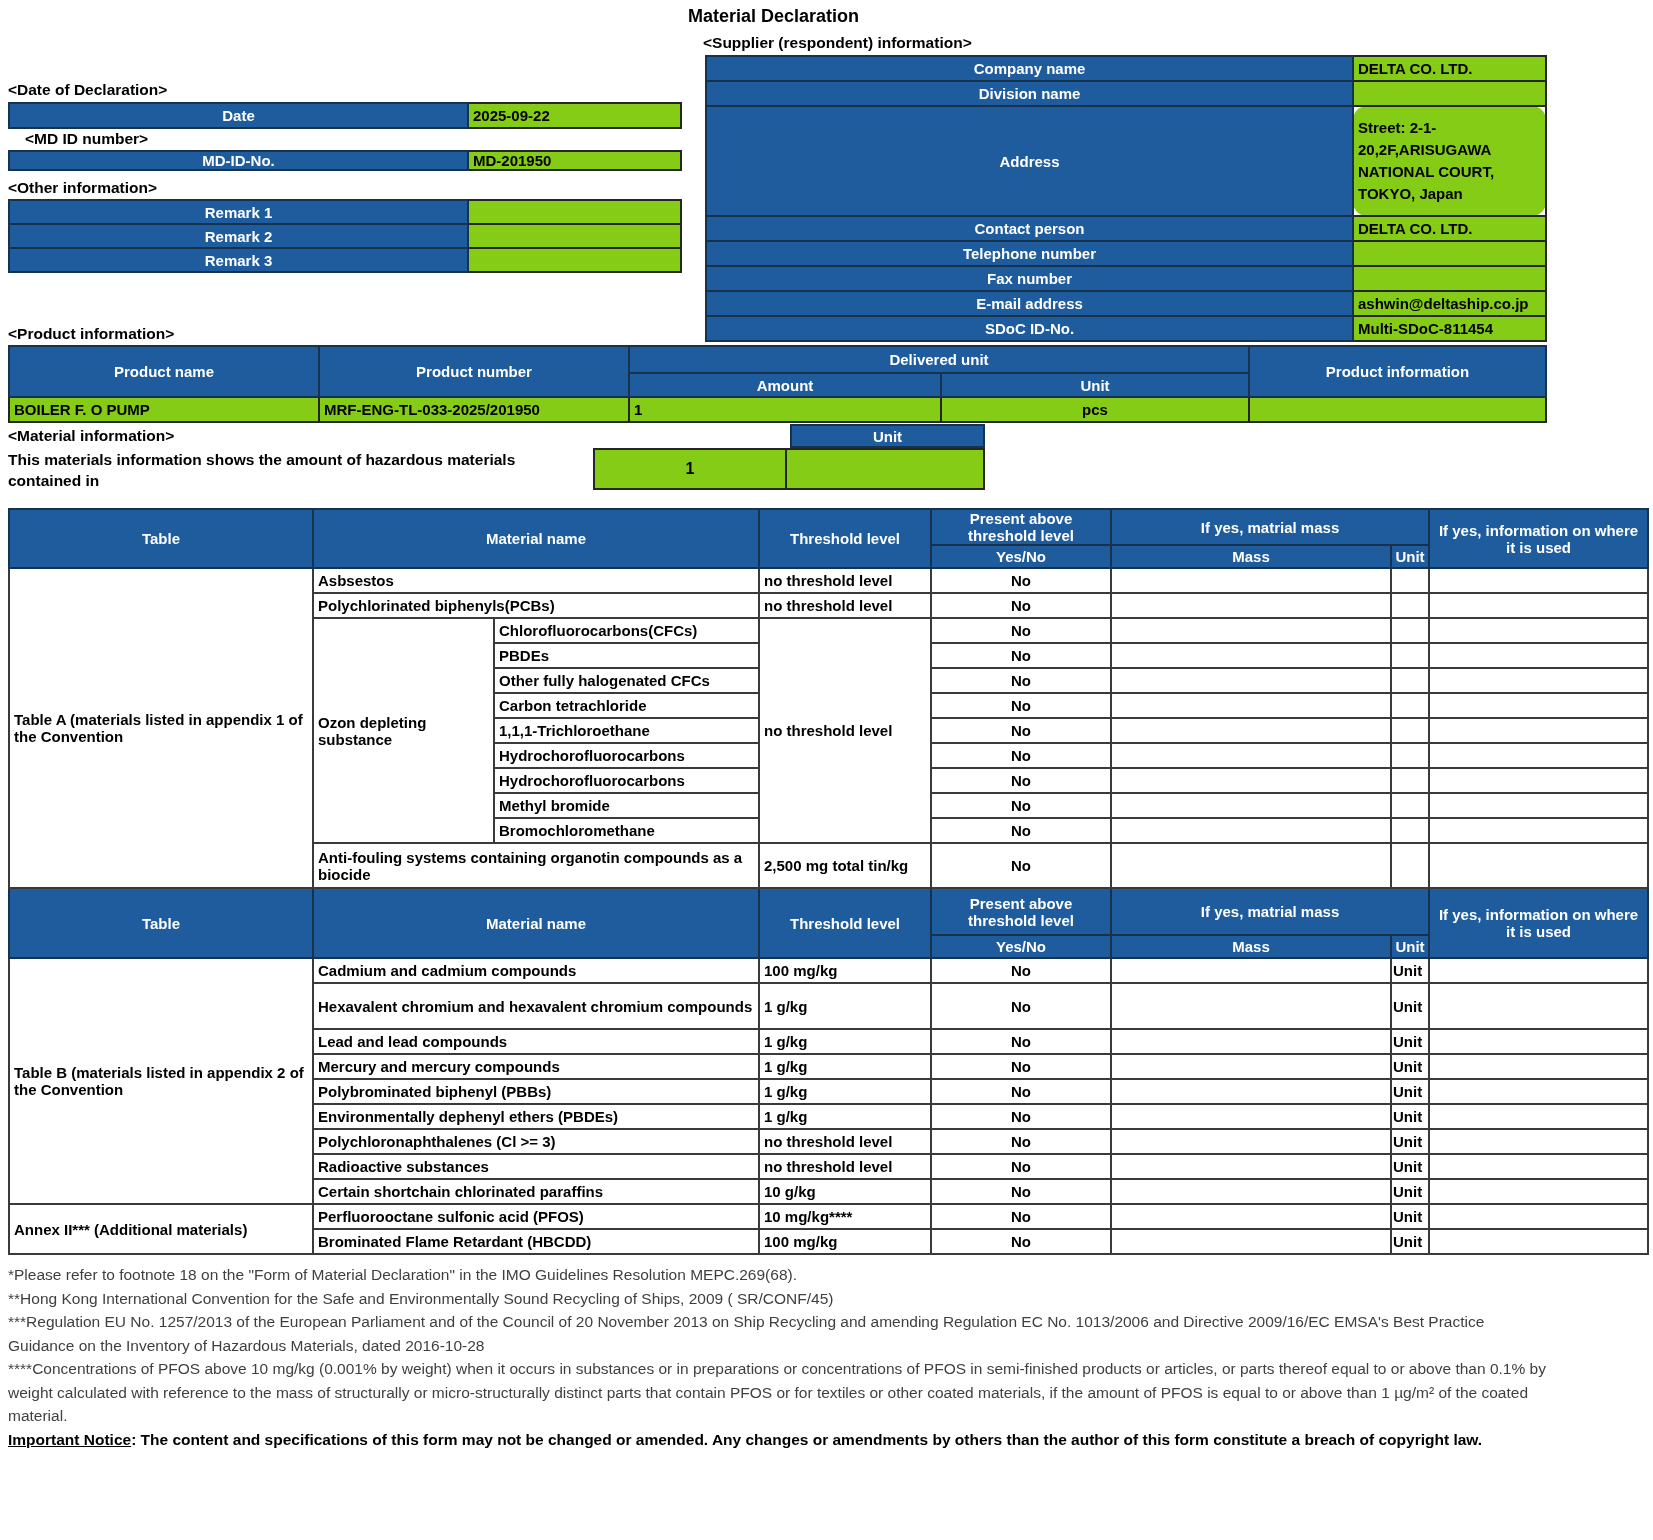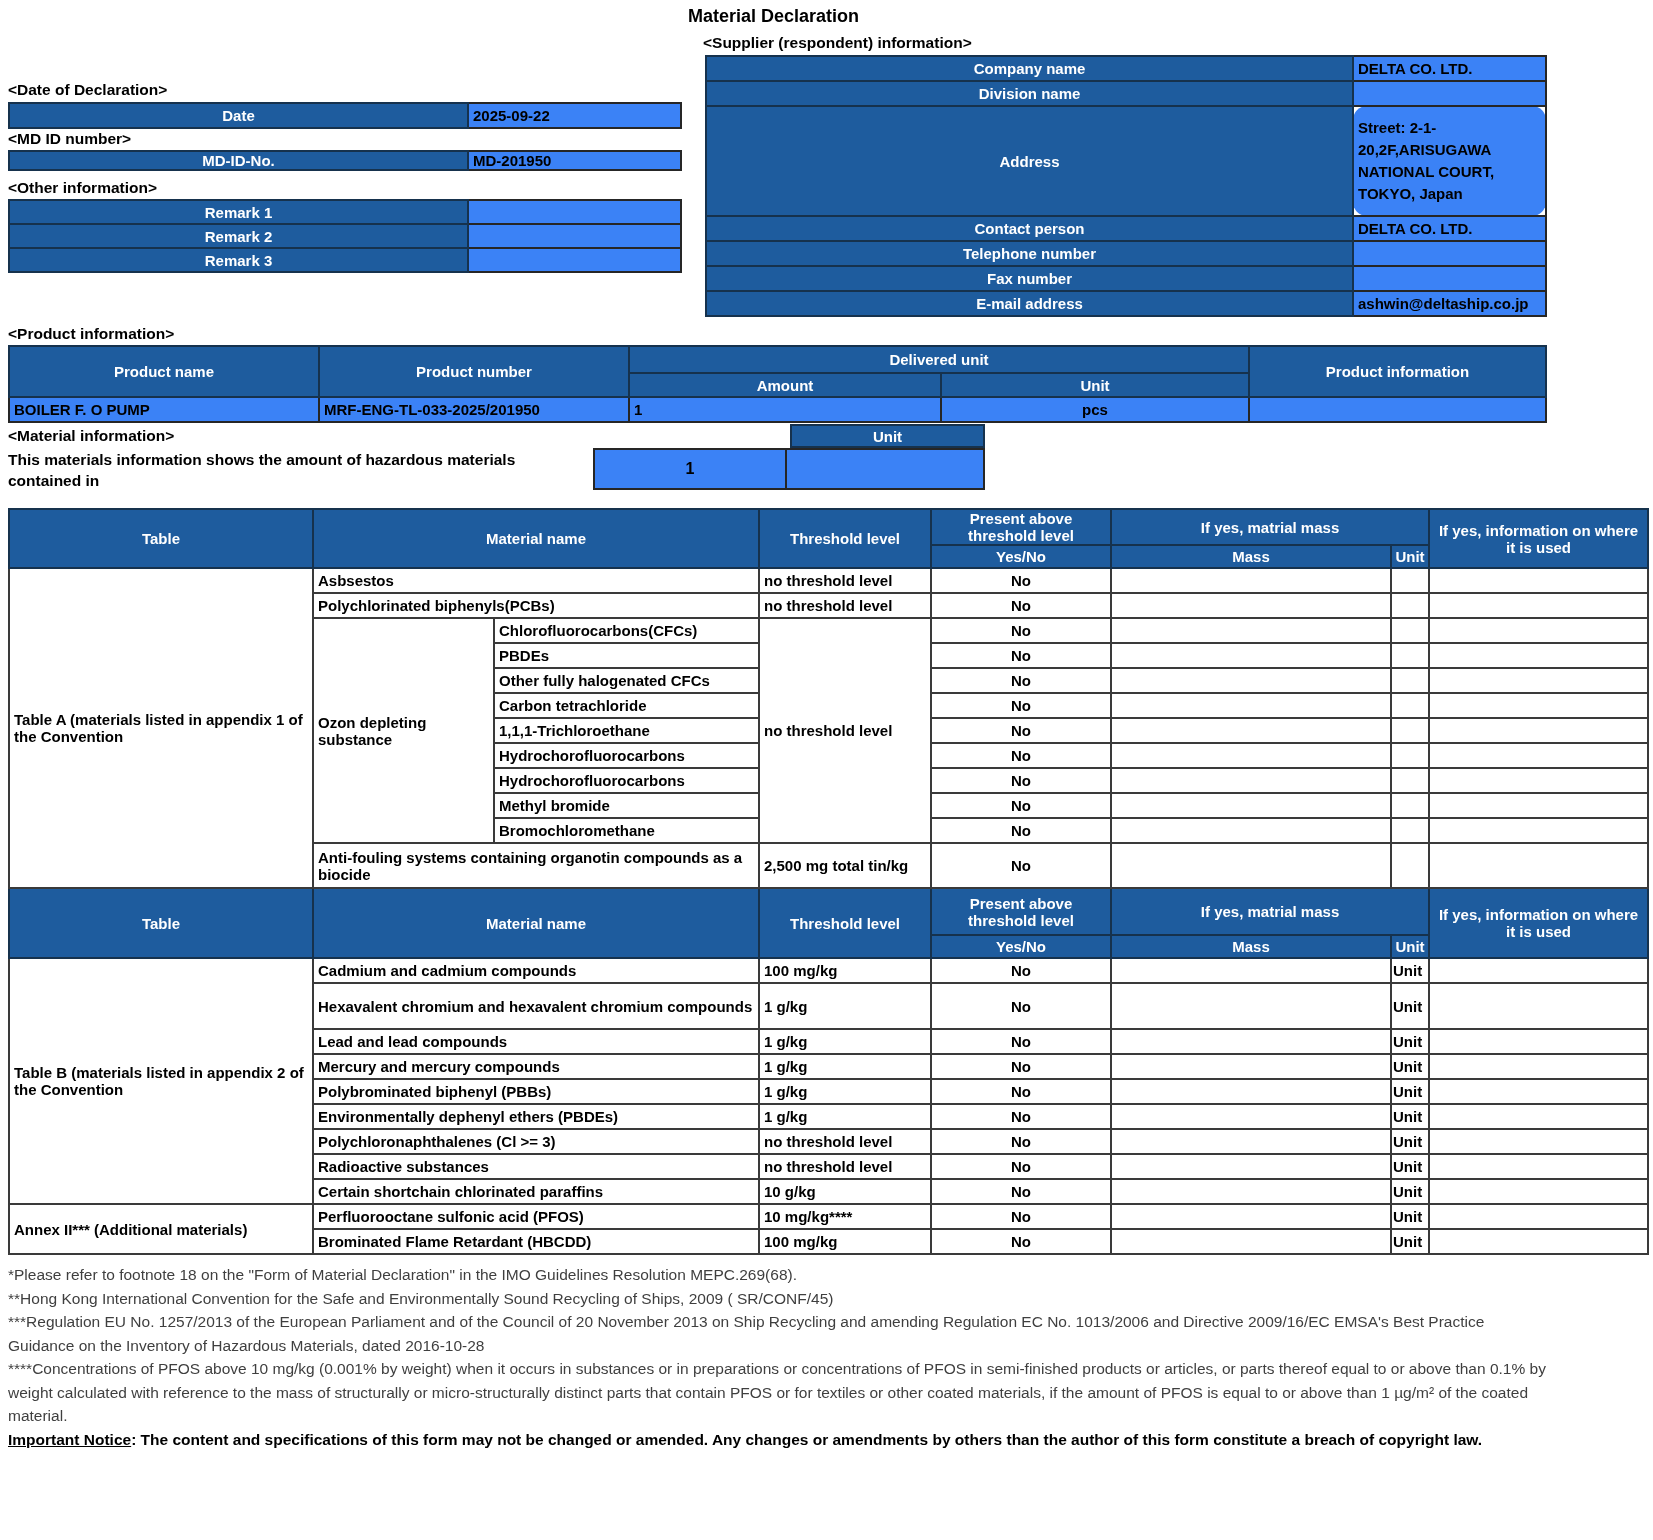--- a/index.html
+++ b/index.html
@@ -12,21 +12,21 @@
   }
   .abs{ position:absolute; }
   .doc-title{ font-size:18px; font-weight:bold; }
   .sect{ font-size:15.5px; font-weight:bold; white-space:nowrap; }
   table{ border-collapse:collapse; table-layout:fixed; }
   td{ padding:0 4px; font-size:15px; overflow:hidden; }
   .bcell{
     background:var(--blue); color:#fff; font-weight:bold; text-align:center;
     border:2px solid #16324d;
   }
-  .wcell{ background:#3b82f6; border:2px solid var(--bd); font-weight:bold; }
+  .wcell{ background:#84cc16; border:2px solid var(--bd); font-weight:bold; }
   .mt td{ border:2px solid #3a3a3a; font-weight:bold; }
   .mt .bcell{ border:2px solid #16324d; }
   .ctr{ text-align:center; }
   .desc{ font-size:15.5px; font-weight:bold; line-height:21px; }
   .fnotes{ margin:8px 0 13px 8px; width:1540px; font-size:15.5px; color:#3f3f3f; line-height:23.5px; }
   .fnotes div{ margin:0; }
   .notice{ color:#000; font-weight:bold; }
   .notice .nl{ text-decoration:underline; }
   .unitbox{ display:flex; align-items:center; justify-content:center; }
 </style>
@@ -65,38 +65,42 @@
       <td class="wcell"></td>
     </tr>
     <tr style="height:25px">
       <td class="bcell">Fax number</td>
       <td class="wcell"></td>
     </tr>
     <tr style="height:25px">
       <td class="bcell">E-mail address</td>
       <td class="wcell">ashwin@deltaship.co.jp</td>
     </tr>
+    <tr style="height:25px">
+      <td class="bcell">SDoC ID-No.</td>
+      <td class="wcell">Multi-SDoC-811454</td>
+    </tr>
   </tbody>
     </table>
 
   <div class="abs sect" style="left:8px;top:81px;">&lt;Date of Declaration&gt;</div>
   <table class="abs" style="left:8px;top:102px;width:672px;">
     <colgroup>
         <col style="width:459px">
         <col style="width:213px">
       </colgroup>
     <tbody>
         <tr style="height:25px">
       <td class="bcell">Date</td>
       <td class="wcell">2025-09-22</td>
     </tr>
   </tbody>
     </table>
 
-  <div class="abs sect" style="left:8px;top:130px;">&lt;MD ID number&gt;</div>
+  <div class="abs sect" style="left:25px;top:130px;">&lt;MD ID number&gt;</div>
   <table class="abs" style="left:8px;top:150px;width:672px;">
     <colgroup>
         <col style="width:459px">
         <col style="width:213px">
       </colgroup>
     <tbody>
         <tr style="height:17px">
       <td class="bcell">MD-ID-No.</td>
       <td class="wcell">MD-201950</td>
     </tr>

